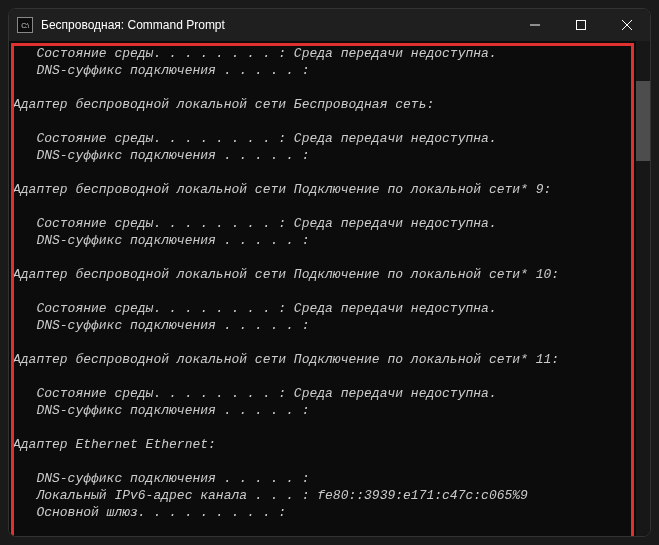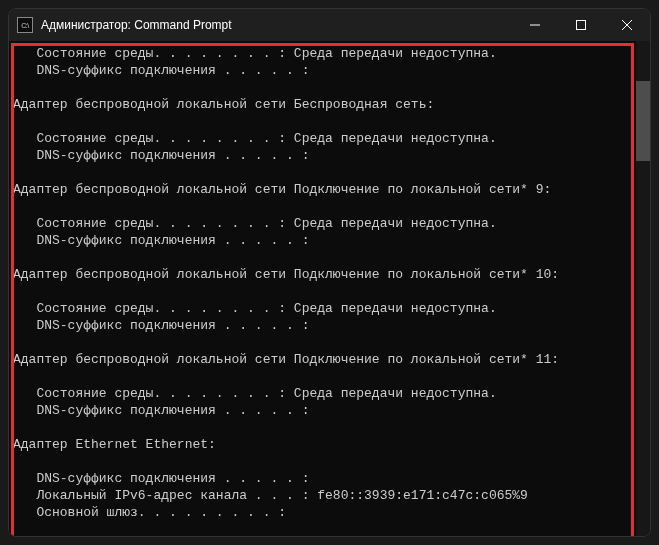--- a/index.html
+++ b/index.html
@@ -62,20 +62,21 @@
       display: flex;
       align-items: center;
       justify-content: center;
       color: #ffffff;
       cursor: pointer;
     }
     .content-wrap {
       position: relative;
       flex: 1;
       display: flex;
+      font-style: italic;
     }
     .red-border {
       position: absolute;
       top: 2px;
       left: 2px;
       right: 16px;
       bottom: 2px;
       border: 3px solid #e03030;
       pointer-events: none;
       z-index: 10;
@@ -104,21 +105,21 @@
       height: 80px;
       background: #4d4d4d;
     }
   </style>
 </head>
 <body>
 
 <div class="window">
   <div class="titlebar">
     <div class="titlebar-icon">C:\</div>
-    <div class="titlebar-title">Администратор: Command Prompt</div>
+    <div class="titlebar-title">Беспроводная: Command Prompt</div>
     <div class="window-controls">
       <div class="window-control">
         <svg width="10" height="10" viewBox="0 0 10 10">
             <path d="M0 5 L10 5" stroke="#fff" stroke-width="1"></path>
           </svg>
       </div>
       <div class="window-control">
         <svg width="10" height="10" viewBox="0 0 10 10">
             <rect x="0.5" y="0.5" width="9" height="9" stroke="#fff" stroke-width="1" fill="none"></rect>
           </svg>

